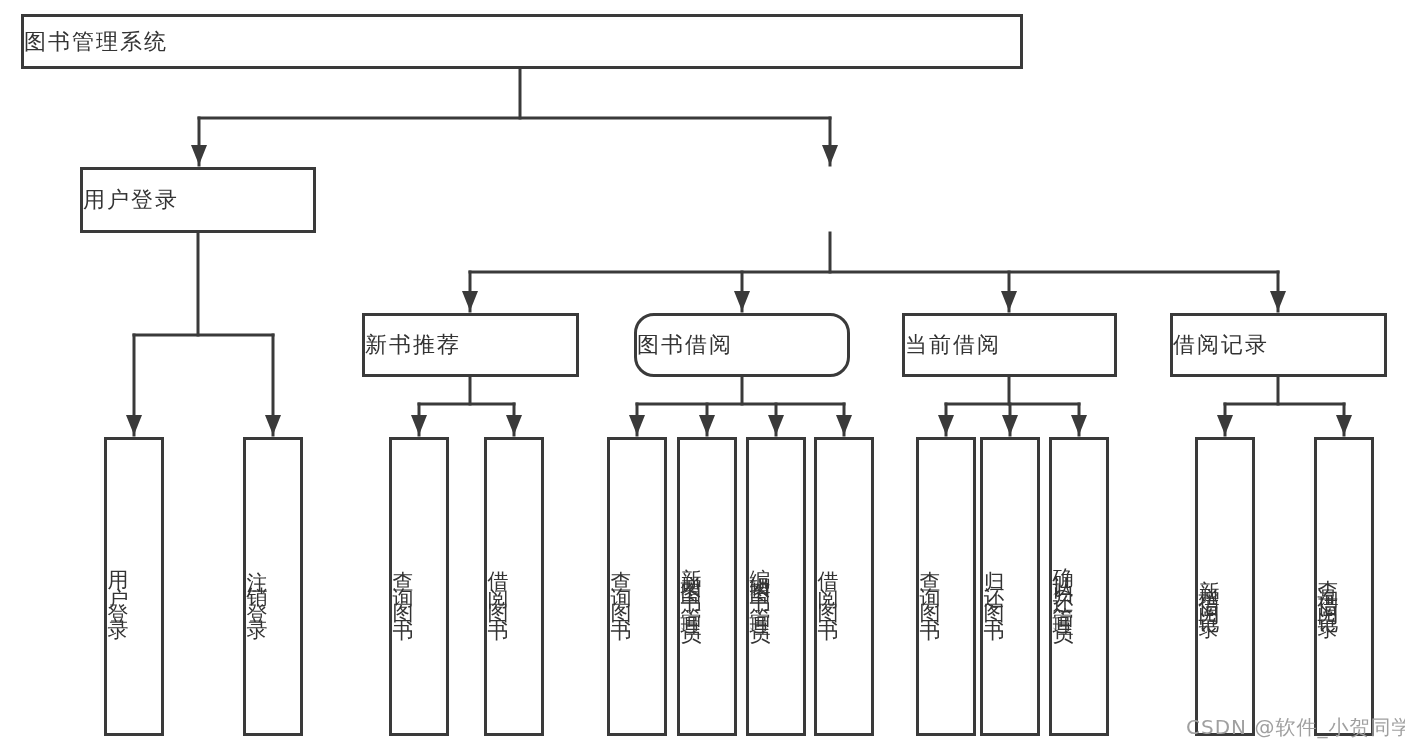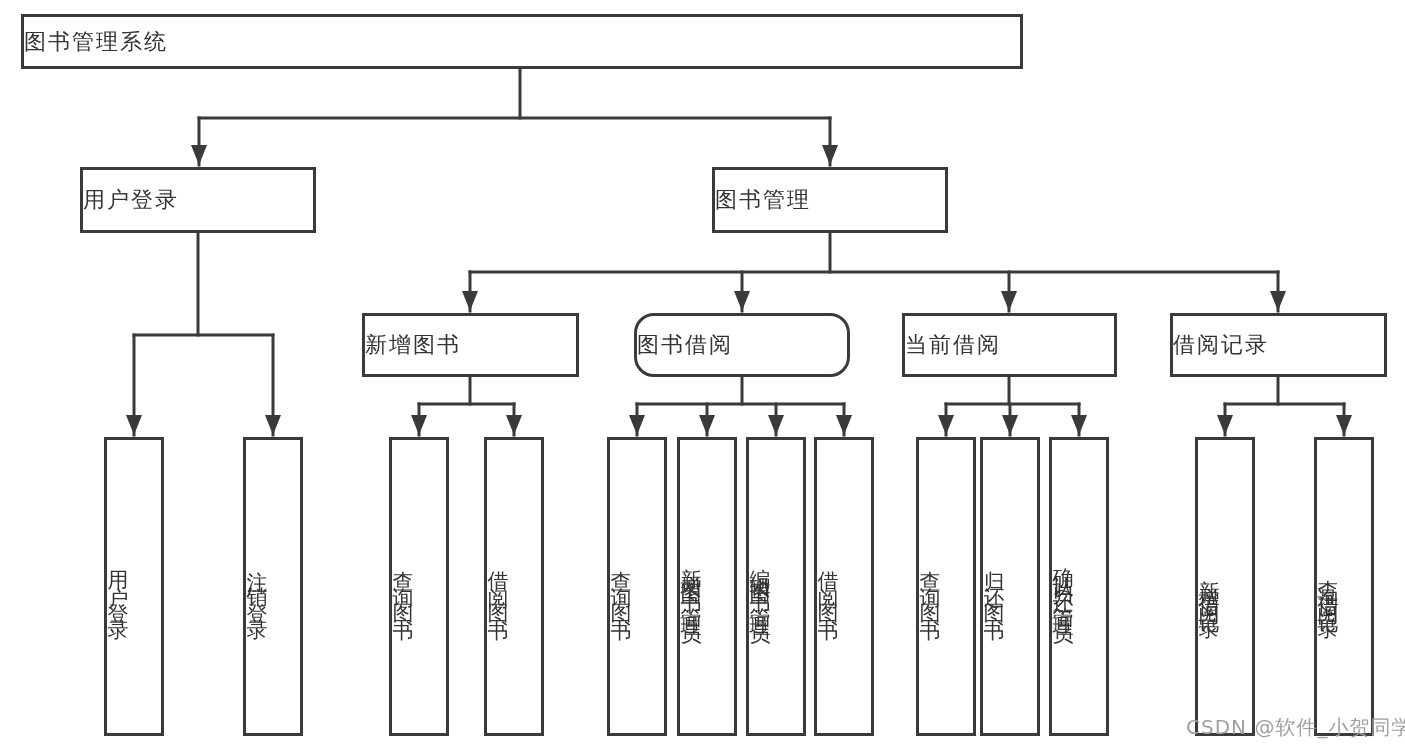--- a/index.html
+++ b/index.html
@@ -94,26 +94,23 @@
     </g>
   </svg>
 
   <div class="node" style="left:21px;top:14px;width:1002px;height:55px;">
     <span class="hlabel">图书管理系统</span>
   </div>
 
   <div class="node" style="left:80px;top:167px;width:236px;height:66px;">
     <span class="hlabel">用户登录</span>
   </div>
-  <div class="node" style="left:712px;top:167px;width:236px;height:66px;">
-    <span class="hlabel">图书管理</span>
-  </div>
 
   <div class="node" style="left:362px;top:313px;width:217px;height:64px;">
-    <span class="hlabel">新增图书</span>
+    <span class="hlabel">新书推荐</span>
   </div>
   <div class="node" style="left:634px;top:313px;width:216px;height:64px;border-radius:20px;">
     <span class="hlabel">图书借阅</span>
   </div>
   <div class="node" style="left:902px;top:313px;width:215px;height:64px;font-family:Liberation Mono, monospace;">
     <span class="hlabel">当前借阅</span>
   </div>
   <div class="node" style="left:1170px;top:313px;width:217px;height:64px;">
     <span class="hlabel">借阅记录</span>
   </div>

